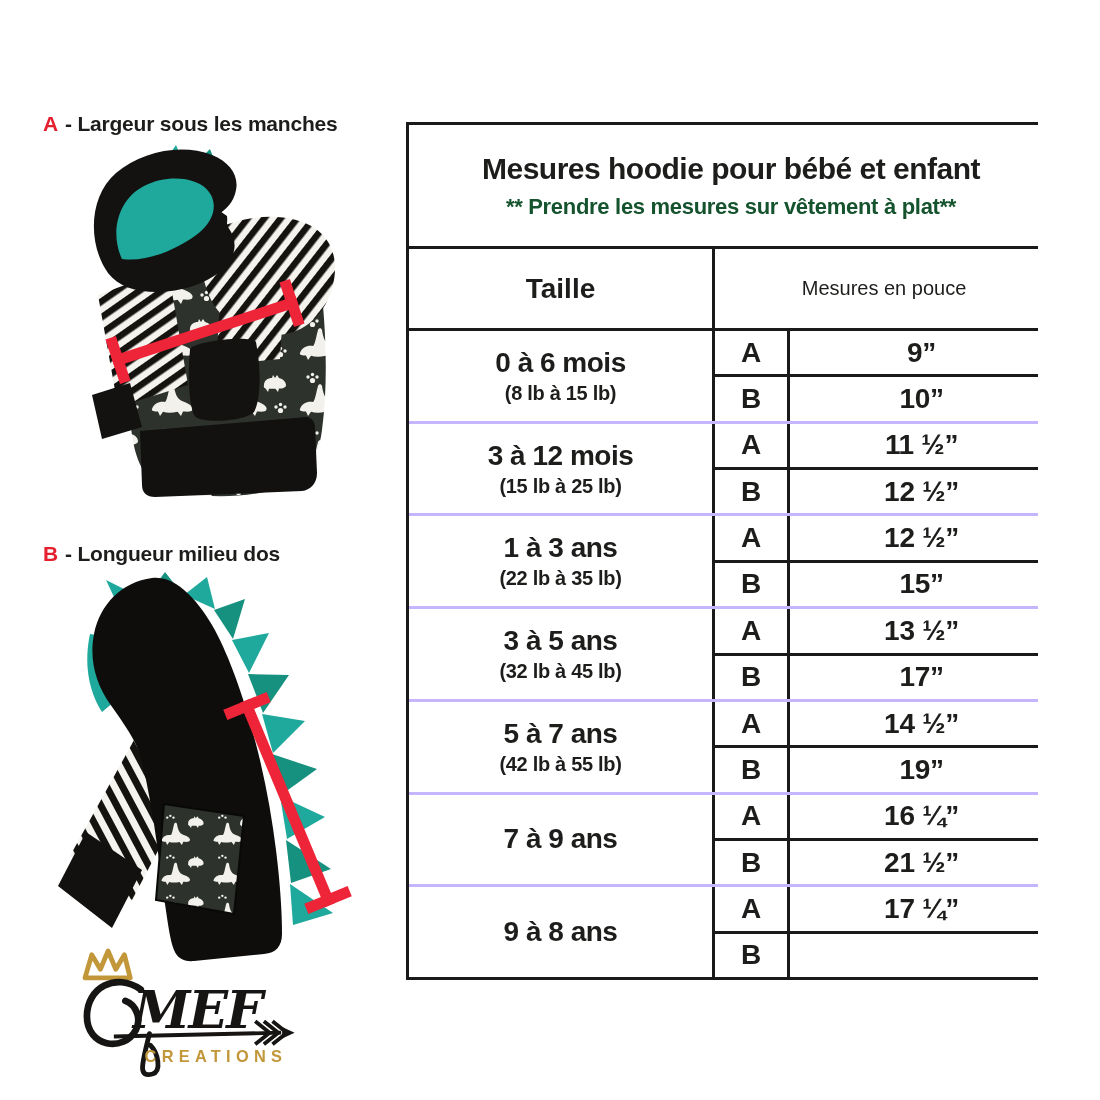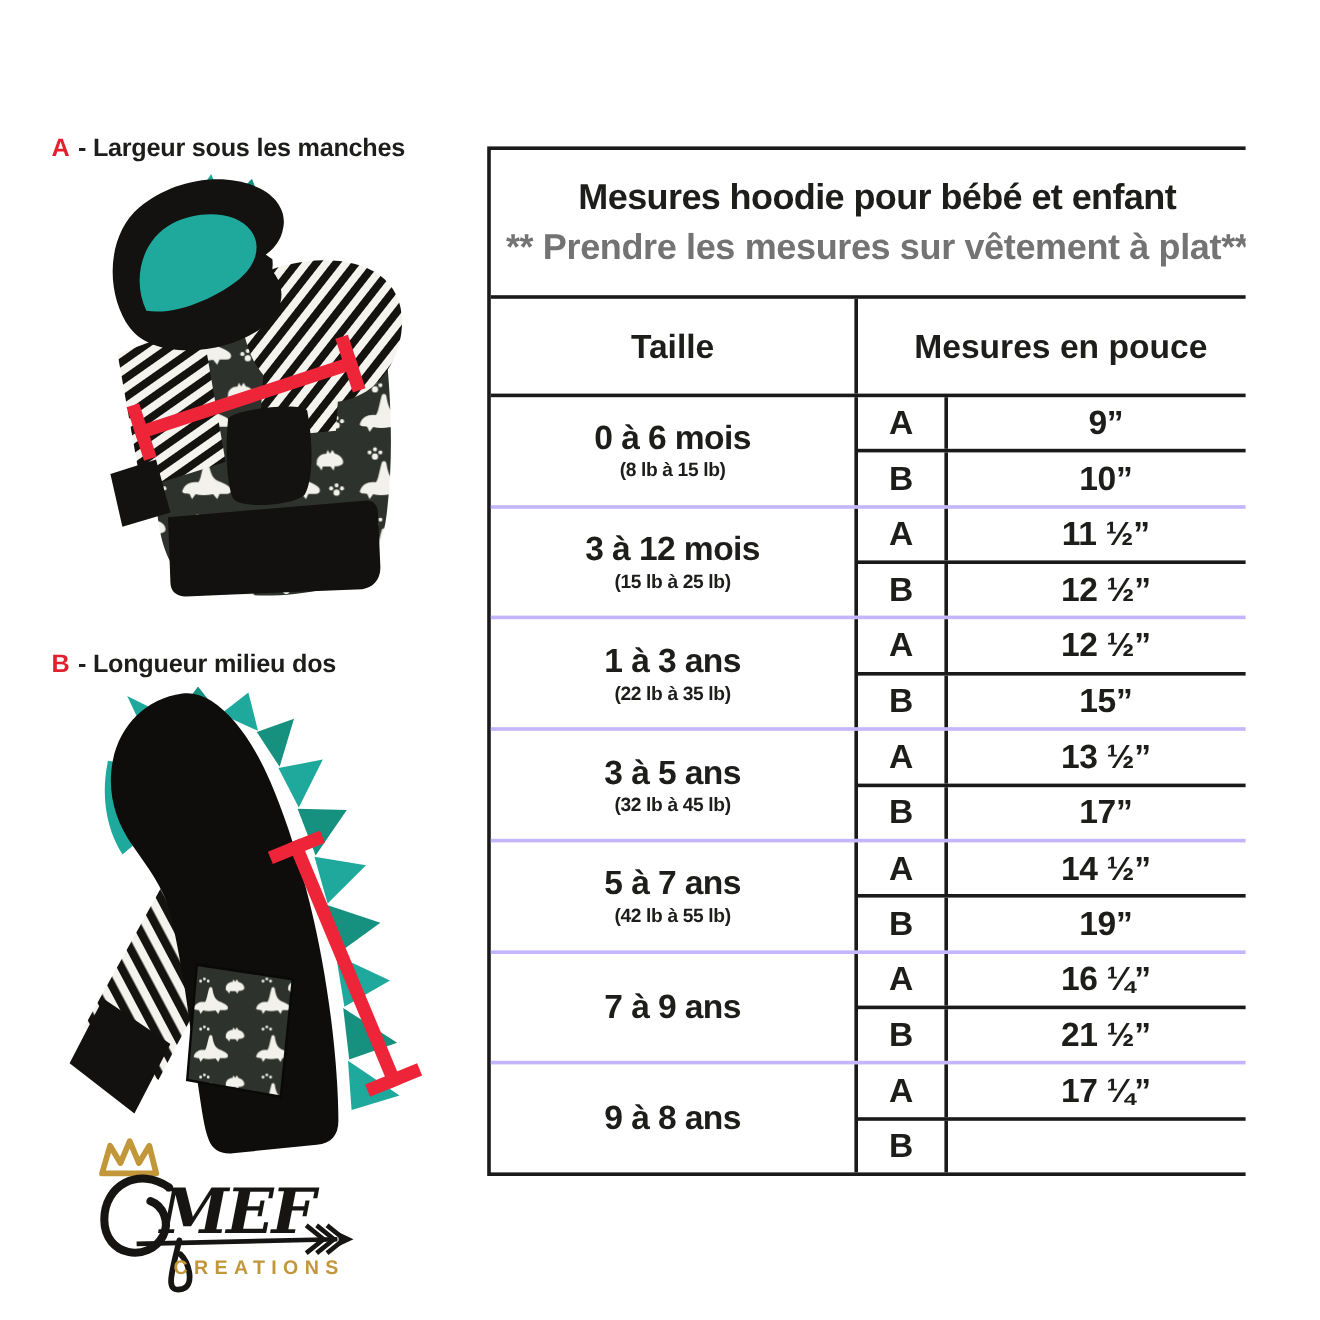--- a/index.html
+++ b/index.html
@@ -18,31 +18,31 @@
   #hoodie-front{left:70px;top:145px;width:330px;height:372px;}
   #hoodie-back{left:52px;top:572px;width:345px;height:395px;}
   #logo{left:60px;top:945px;width:250px;height:135px;}
 
   
   .size-table{position:absolute;left:406px;top:122px;width:650px;height:858px;
               border:3px solid #1a1a1a;box-sizing:border-box;display:flex;flex-direction:column;background:#fff;}
   .title-block{flex:0 0 121px;border-bottom:3px solid #1a1a1a;display:flex;flex-direction:column;
                align-items:center;justify-content:center;gap:8px;}
   .table-title{font-size:30px;font-weight:700;letter-spacing:-0.5px;}
-  .table-subtitle{font-size:30px;font-weight:700;letter-spacing:-0.3px;color:#737373;}
+  .table-subtitle{font-size:22px;font-weight:700;letter-spacing:-0.3px;color:#14532d;}
   .header-row{flex:0 0 79px;border-bottom:3px solid #1a1a1a;display:flex;justify-content:center;}
   .header-taille{width:303px;flex:0 0 303px;border-right:3px solid #1a1a1a;display:flex;align-items:center;
                  justify-content:center;font-size:28px;font-weight:700;}
-  .header-mesures{flex:1;display:flex;align-items:center;justify-content:center;font-size:28px;font-weight:700;}
+  .header-mesures{flex:1;display:flex;align-items:center;justify-content:center;font-size:20px;font-weight:400;}
   .row-group{flex:1 1 0;display:flex;border-bottom:3px solid #c4b5fd;min-height:0;}
   .row-group:last-child{border-bottom:none;}
   .size-cell{width:303px;flex:0 0 303px;border-right:3px solid #1a1a1a;display:flex;flex-direction:column;
              align-items:center;justify-content:center;gap:3px;}
   .size-name{font-size:28px;font-weight:700;letter-spacing:-0.5px;}
-  .size-weight{font-size:16px;font-weight:700;letter-spacing:-0.3px;}
+  .size-weight{font-size:20px;font-weight:700;letter-spacing:-0.3px;}
   .size-weight:empty{display:none;}
   .sub-rows{flex:1;display:flex;flex-direction:column;min-width:0;}
   .sub-row{flex:1 1 0;display:flex;min-height:0;}
   .sub-row:first-child{border-bottom:3px solid #1a1a1a;}
   .letter-cell{width:72px;flex:0 0 72px;border-right:3px solid #1a1a1a;display:flex;align-items:center;
                justify-content:center;font-size:28px;font-weight:700;}
   .value-cell{flex:1;display:flex;align-items:center;justify-content:center;font-size:28px;font-weight:700;
               letter-spacing:-0.3px;}
 </style>
 </head>

